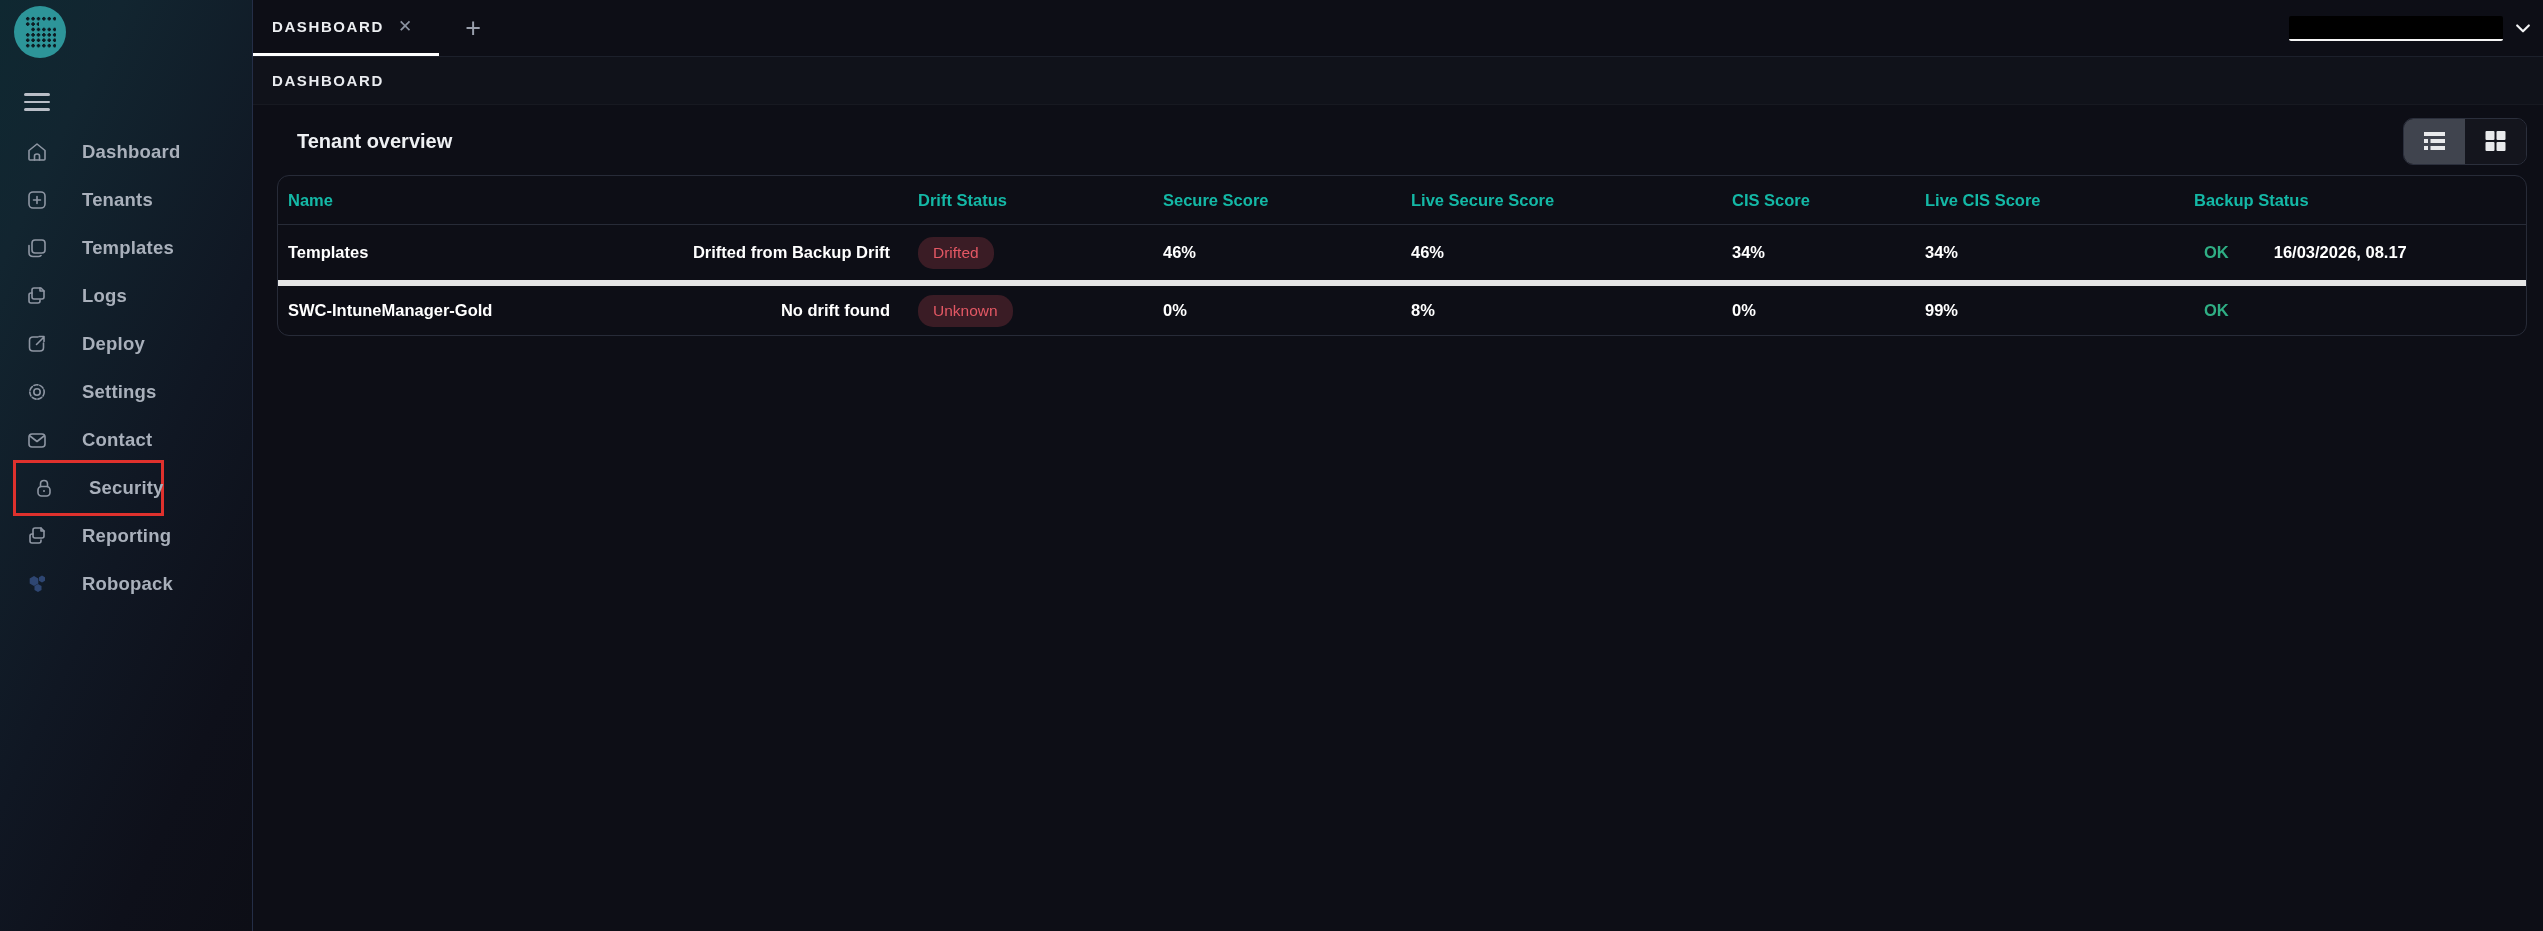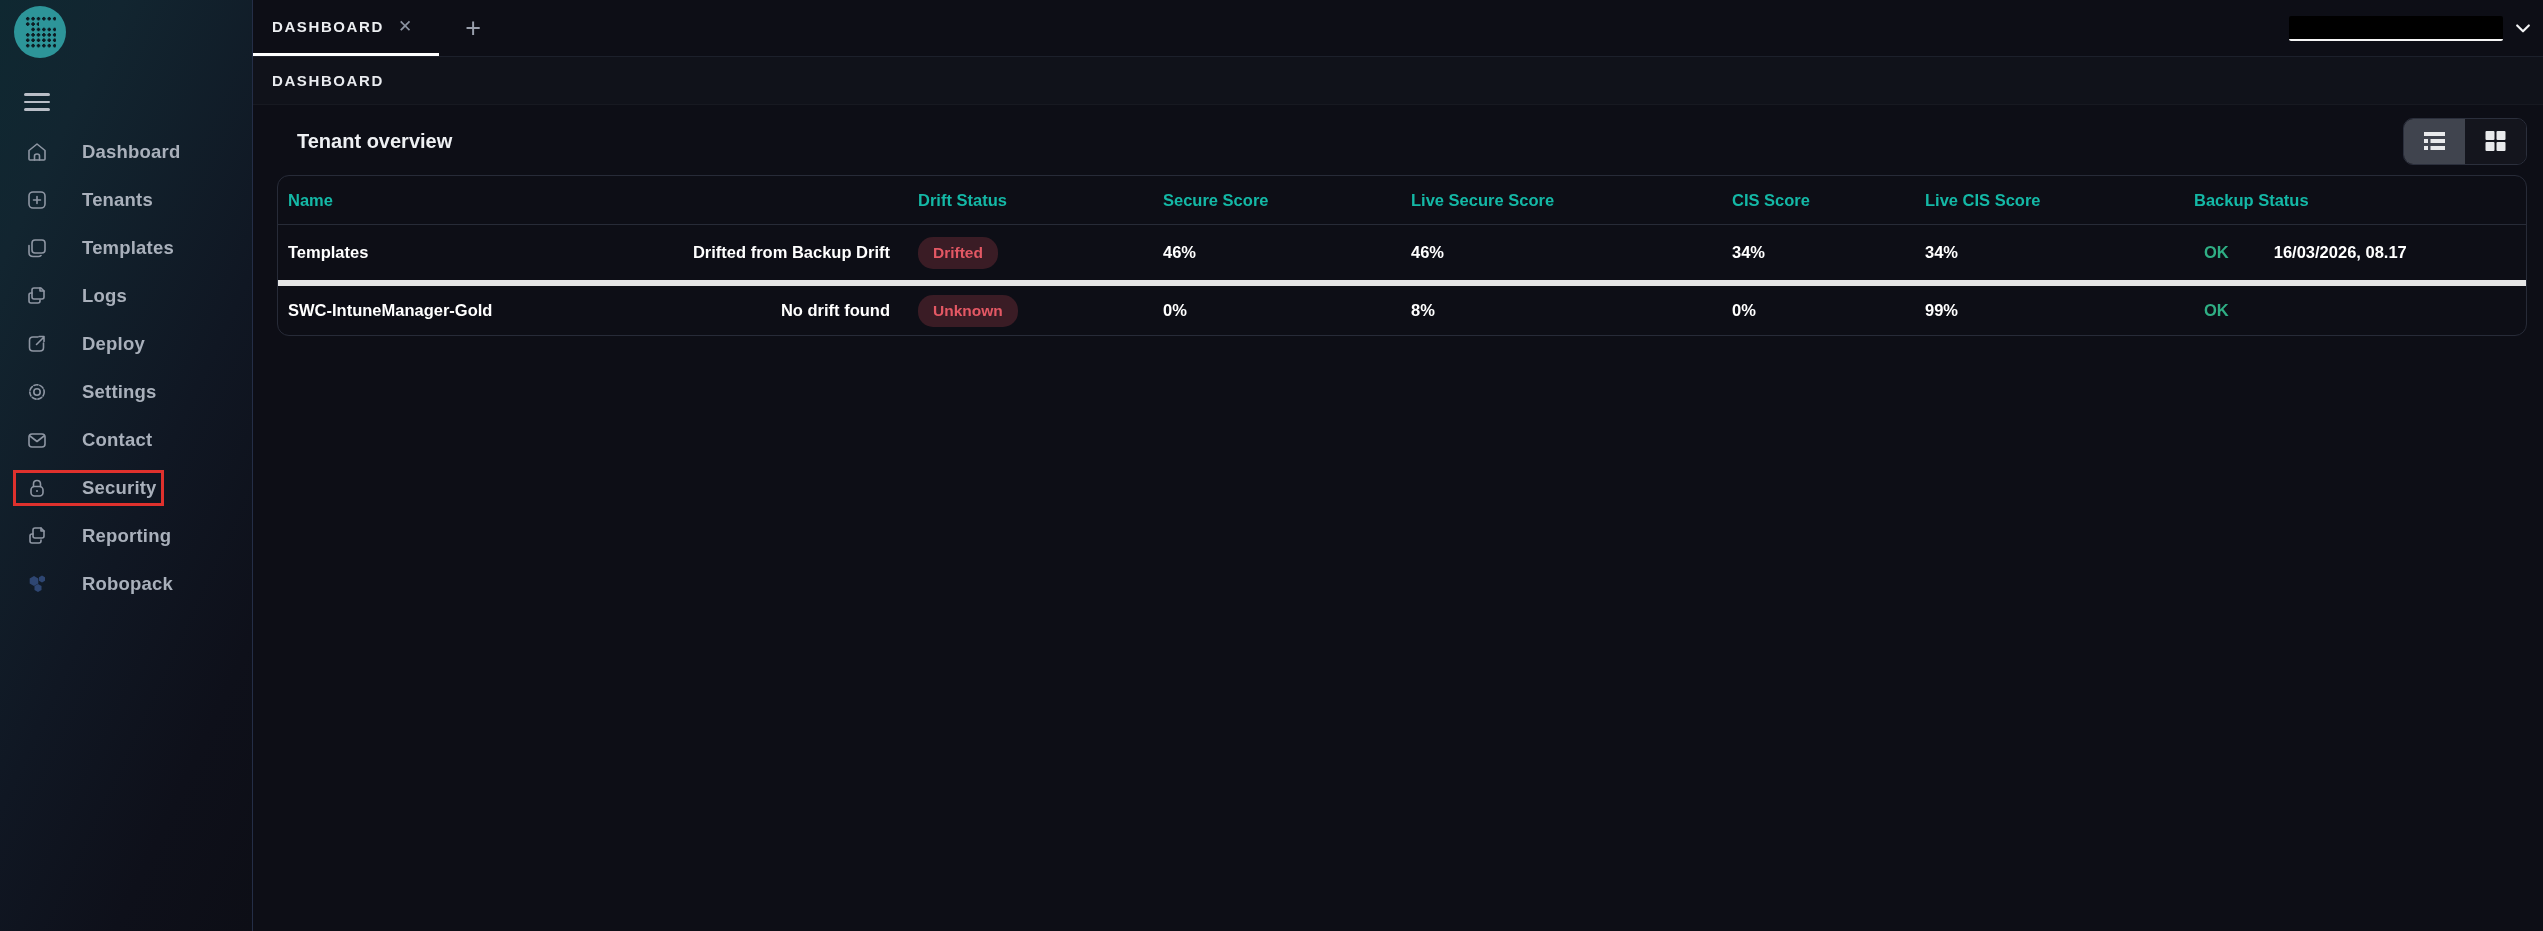--- a/index.html
+++ b/index.html
@@ -19,22 +19,22 @@
   .logo-notch-a { position:absolute; left:11px; top:21px; width:6px; height:6px; background:#2d9599; }
   .logo-notch-b { position:absolute; left:25px; top:15px; width:17px; height:5px; background:#2d9599; }
   .hamburger { position:absolute; left:24px; top:93px; width:26px; height:19px; cursor:pointer; }
   .hamburger span { display:block; height:2.6px; background:#b9bec7; border-radius:2px; margin-bottom:5px; }
   .nav { position:absolute; top:128px; left:0; width:100%; }
   .nav-item { height:48px; display:flex; align-items:center; padding-left:25px; gap:33px; cursor:pointer; }
   .nav-item svg { width:24px; height:24px; stroke:#8e96a3; fill:none; stroke-width:1.6;
     stroke-linecap:round; stroke-linejoin:round; flex:0 0 24px; }
   .nav-label { font-size:18.5px; font-weight:700; color:#a9b0bb; letter-spacing:.2px; }
   .nav-item.security { padding:0; }
-  .security-box { margin-left:13px; width:151px; height:36px; border:3px solid #df312d;
-    display:flex; align-items:center; padding-left:9px; gap:33px; }
+  .security-box { margin-left:13px; width:151px; height:56px; border:3px solid #df312d;
+    display:flex; align-items:center; padding-left:16px; gap:33px; }
   .hex { fill:#2e4672; stroke:none; }
 
   
   .main { flex:1; display:flex; flex-direction:column; }
   .tabstrip { height:57px; display:flex; align-items:center; position:relative;
     border-bottom:1px solid #1c202b; background:#0d0e16; }
   .tab { height:100%; display:flex; align-items:center; gap:14px;
     padding:0 27px 0 19px; border-bottom:3px solid #ffffff; cursor:pointer; }
   .tab-label { font-size:15px; font-weight:700; letter-spacing:1.6px; color:#eceef1; }
   .tab-close { font-size:17px; color:#8b93a1; cursor:pointer; line-height:1; }
@@ -67,21 +67,21 @@
     grid-template-columns:640px 245px 248px 321px 193px 269px 1fr;
     align-items:center; }
   .trow.head { height:49px; border-bottom:1px solid #272b37; }
   .trow.body { height:55px; }
   .trow.body + .trow.body { border-top:6px solid #e5e5e5; }
   .th { font-size:16.5px; font-weight:700; color:#14b8a6; }
   .th:first-child, .td.name-cell { padding-left:10px; }
   .td { font-size:16.5px; font-weight:700; color:#ffffff; }
   .name-cell { display:flex; justify-content:space-between; align-items:center; padding-right:28px; }
   .badge { display:inline-block; padding:7px 15px; border-radius:15px;
-    background:#3a1c25; color:#e35864; font-size:15.5px; font-weight:700; }
+    background:#3a1c25; color:#e35864; font-size:15.5px; font-weight:400; }
   .backup-cell { display:flex; align-items:center; gap:45px; padding-left:10px; }
   .ok { color:#2fae84; }
 </style>
 </head>
 <body>
 
 <div class="app">
 
   <aside class="sidebar">
     <div class="logo">

